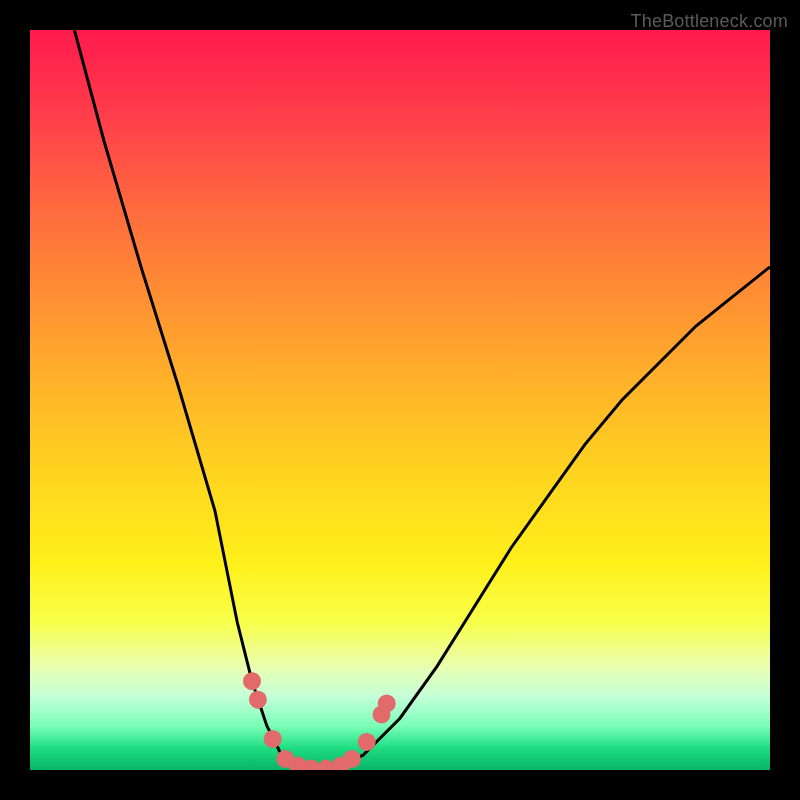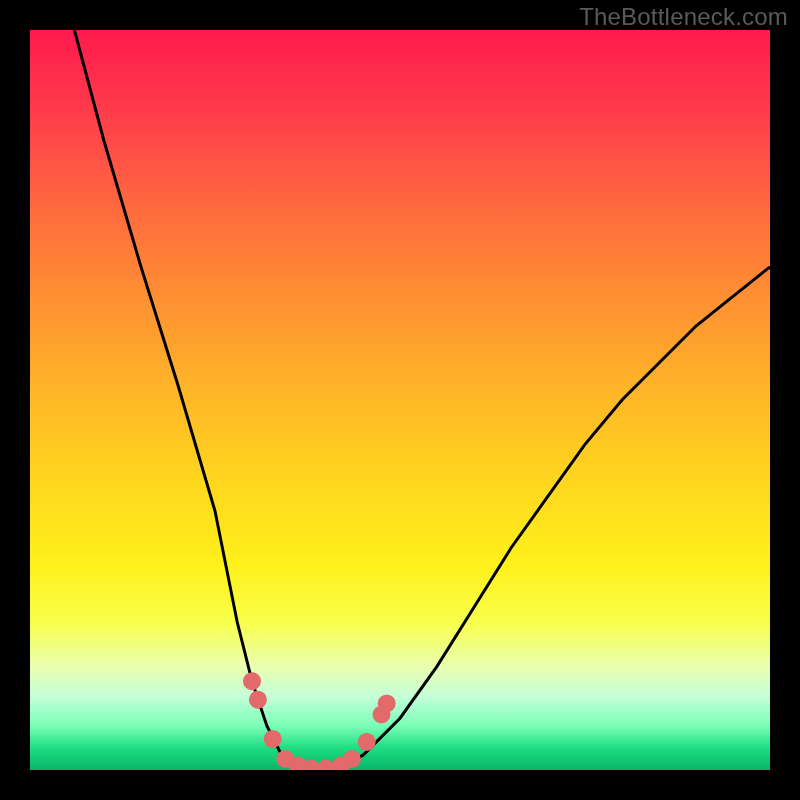--- a/index.html
+++ b/index.html
@@ -26,24 +26,24 @@
       #fff01a 72%,
       #f8ff4a 80%,
       #e9ffb0 86%,
       #c5ffd8 90%,
       #7cffb8 94%,
       #1fdd82 97%,
       #06b566 100%);
   }
   .watermark {
     position: absolute;
-    top: 3px;
+    top: 11px;
     right: 12px;
     font-family: Arial, Helvetica, sans-serif;
-    font-size: 24px;
+    font-size: 18px;
     color: #5a5a5a;
     font-weight: 500;
     letter-spacing: 0.2px;
   }
   svg.curve {
     position: absolute;
     left: 0;
     top: 0;
     width: 740px;
     height: 740px;

